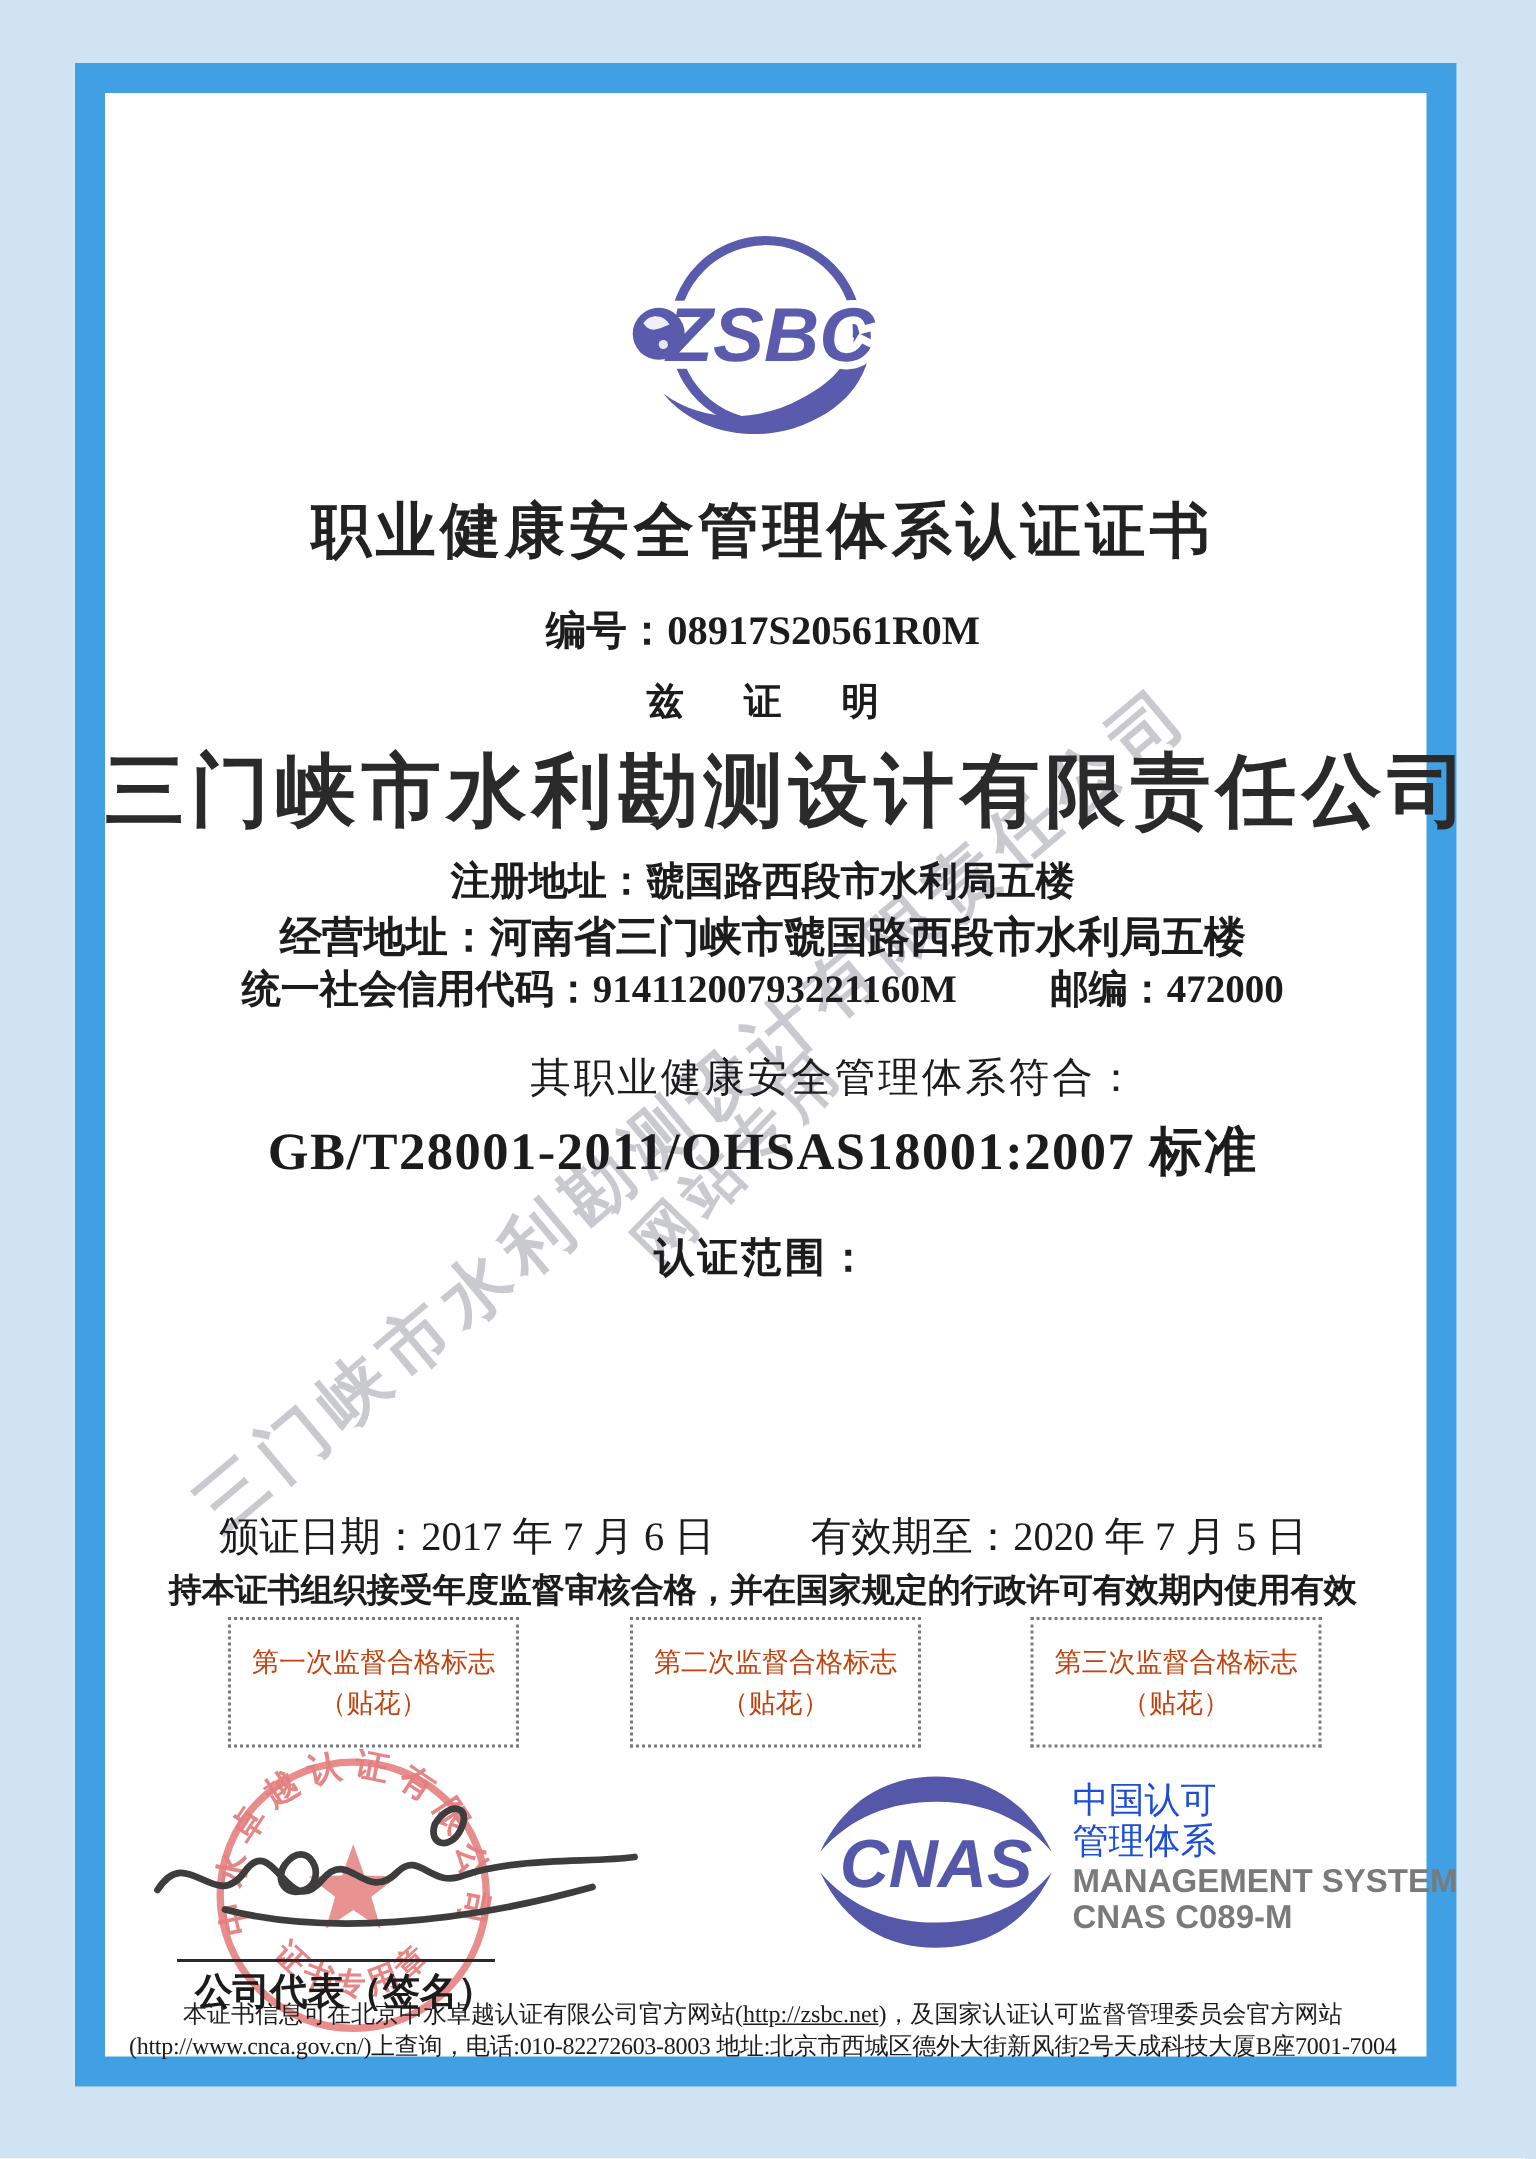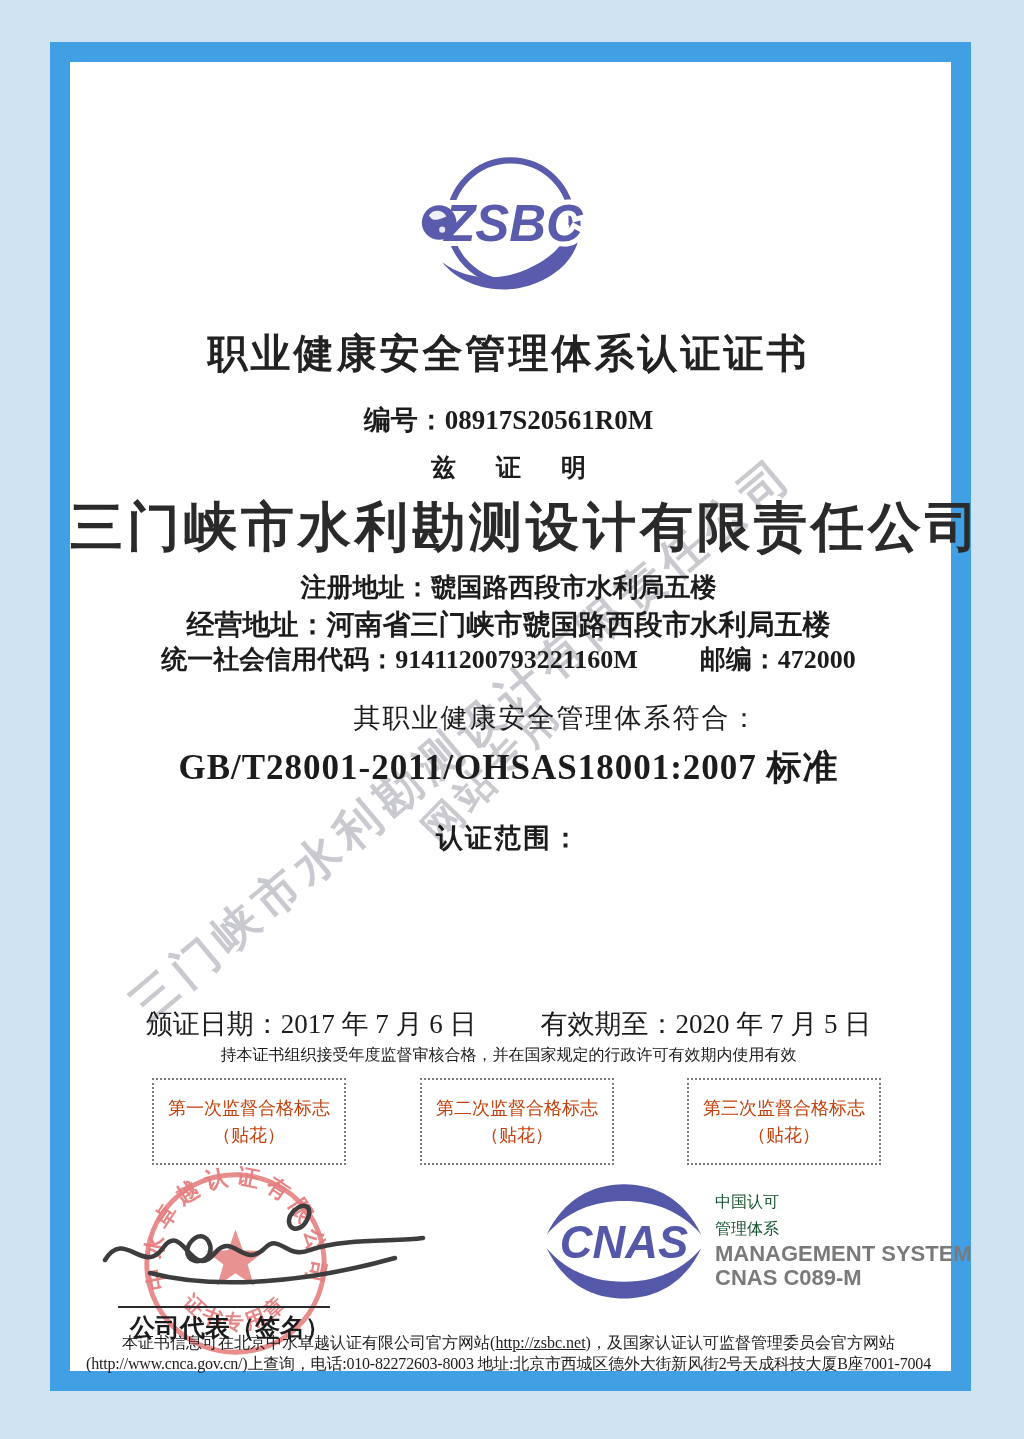--- a/index.html
+++ b/index.html
@@ -22,36 +22,36 @@
   .addr2     { top:606px; font-size:28px; font-weight:bold; }
   .codeline  { top:642px; font-size:26px; font-weight:bold; }
   .codeline .gap { display:inline-block; width:62px; }
   .conform   { top:700px; font-size:27px; font-weight:normal; letter-spacing:2px;padding-left:48px; }
   .standard  { top:744px; font-size:35px; font-weight:bold; letter-spacing:1px; }
   .scopelbl  { top:820px; font-size:27px; font-weight:bold; letter-spacing:2px; }
   .scope     { top:860px; font-size:25px; font-weight:bold; line-height:35px; }
   .scope p   { margin:0; }
   .dates     { top:1006px; font-size:27px; font-weight:normal; }
   .dates .gap{ display:inline-block; width:64px; }
-  .note      { top:1045px; font-size:16px; font-weight:normal; letter-spacing:0px; }
+  .note      { top:1045px; font-size:22px; font-weight:bold; letter-spacing:0px; }
   .supbox {
     position:absolute; top:1078px; width:194px; height:87px; box-sizing:border-box;
     border:2px dotted #7a7a7a; display:flex; flex-direction:column;
     align-items:center; justify-content:center; font-size:18px; line-height:27px;
     color:#c2410c; text-align:center;
   }
   .box1 { left:152px; } .box2 { left:420px; } .box3 { left:687px; }
   .stamp  { position:absolute; left:138px; top:1166px; width:195px; height:195px; }
   .sig    { position:absolute; left:95px; top:1198px; width:335px; height:110px; }
   .sigline{ position:absolute; left:118px; top:1306px; width:212px; border-top:2px solid #2a2a2a; }
   .replbl { position:absolute; left:105px; top:1311px; width:250px; text-align:center;
             font-size:25px; font-weight:bold; }
   .cnaslogo { position:absolute; left:540px; top:1180px; width:168px; height:122px; }
   .cnastxt  { position:absolute; left:715px; top:1188px; color:#6e6e6e; }
-  .cnastxt .zh { font-size:16px; line-height:27px; color:#14532d; }
+  .cnastxt .zh { font-size:24px; line-height:27px; color:#1d4ed8; }
   .cnastxt .en { font-family:"Liberation Sans","DejaVu Sans",sans-serif;
                  font-size:22px; line-height:24px; font-weight:bold; color:#7a7a7a; }
   .foot1 { top:1333px; font-size:16px; }
   .foot2 { top:1354px; font-size:16px; letter-spacing:-0.2px; }
   .u { text-decoration:underline; }
   .wm {
     position:absolute; color:rgba(120,120,138,0.40); white-space:nowrap;
     font-weight:bold; z-index:1; pointer-events:none;
   }
   .wm1 { left:28px; top:708px; width:868px; text-align:center;

